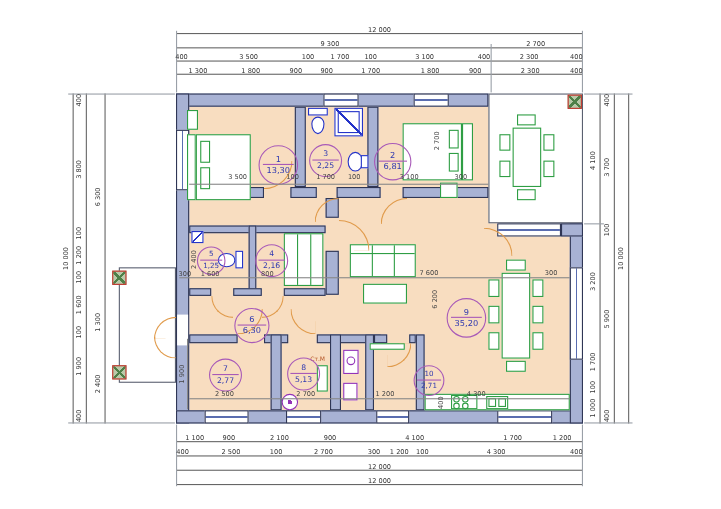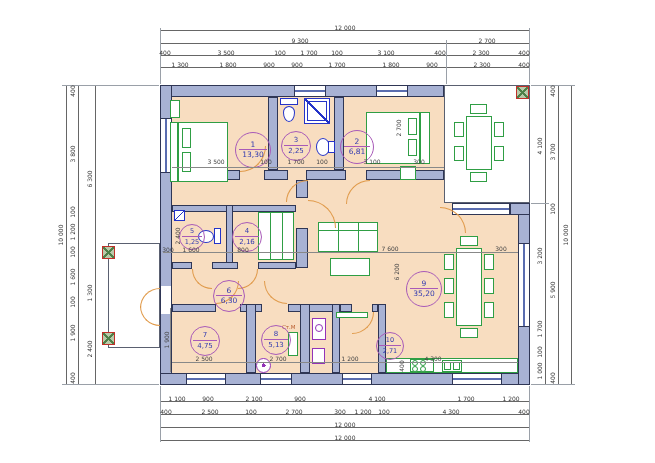--- a/index.html
+++ b/index.html
@@ -187,21 +187,21 @@
   <div class="rc" style="left:232px;top:222px;width:30px;height:30px;font-size:7px;">
     <span class="n">4</span>
     <span class="a">2,16</span>
   </div>
   <div class="rc" style="left:213px;top:280px;width:32px;height:32px;">
     <span class="n">6</span>
     <span class="a">6,30</span>
   </div>
   <div class="rc" style="left:190px;top:326px;width:30px;height:30px;font-size:7px;">
     <span class="n">7</span>
-    <span class="a">4,75</span>
+    <span class="a">2,77</span>
   </div>
   <div class="rc" style="left:261px;top:325px;width:30px;height:30px;font-size:7px;">
     <span class="n">8</span>
     <span class="a">5,13</span>
   </div>
   <div class="rc" style="left:348px;top:332px;width:28px;height:28px;font-size:6.5px;margin-left:28px;">
     <span class="n">10</span>
     <span class="a">2,71</span>
   </div>
   <div class="rc" style="left:406px;top:271px;width:36px;height:36px;">

